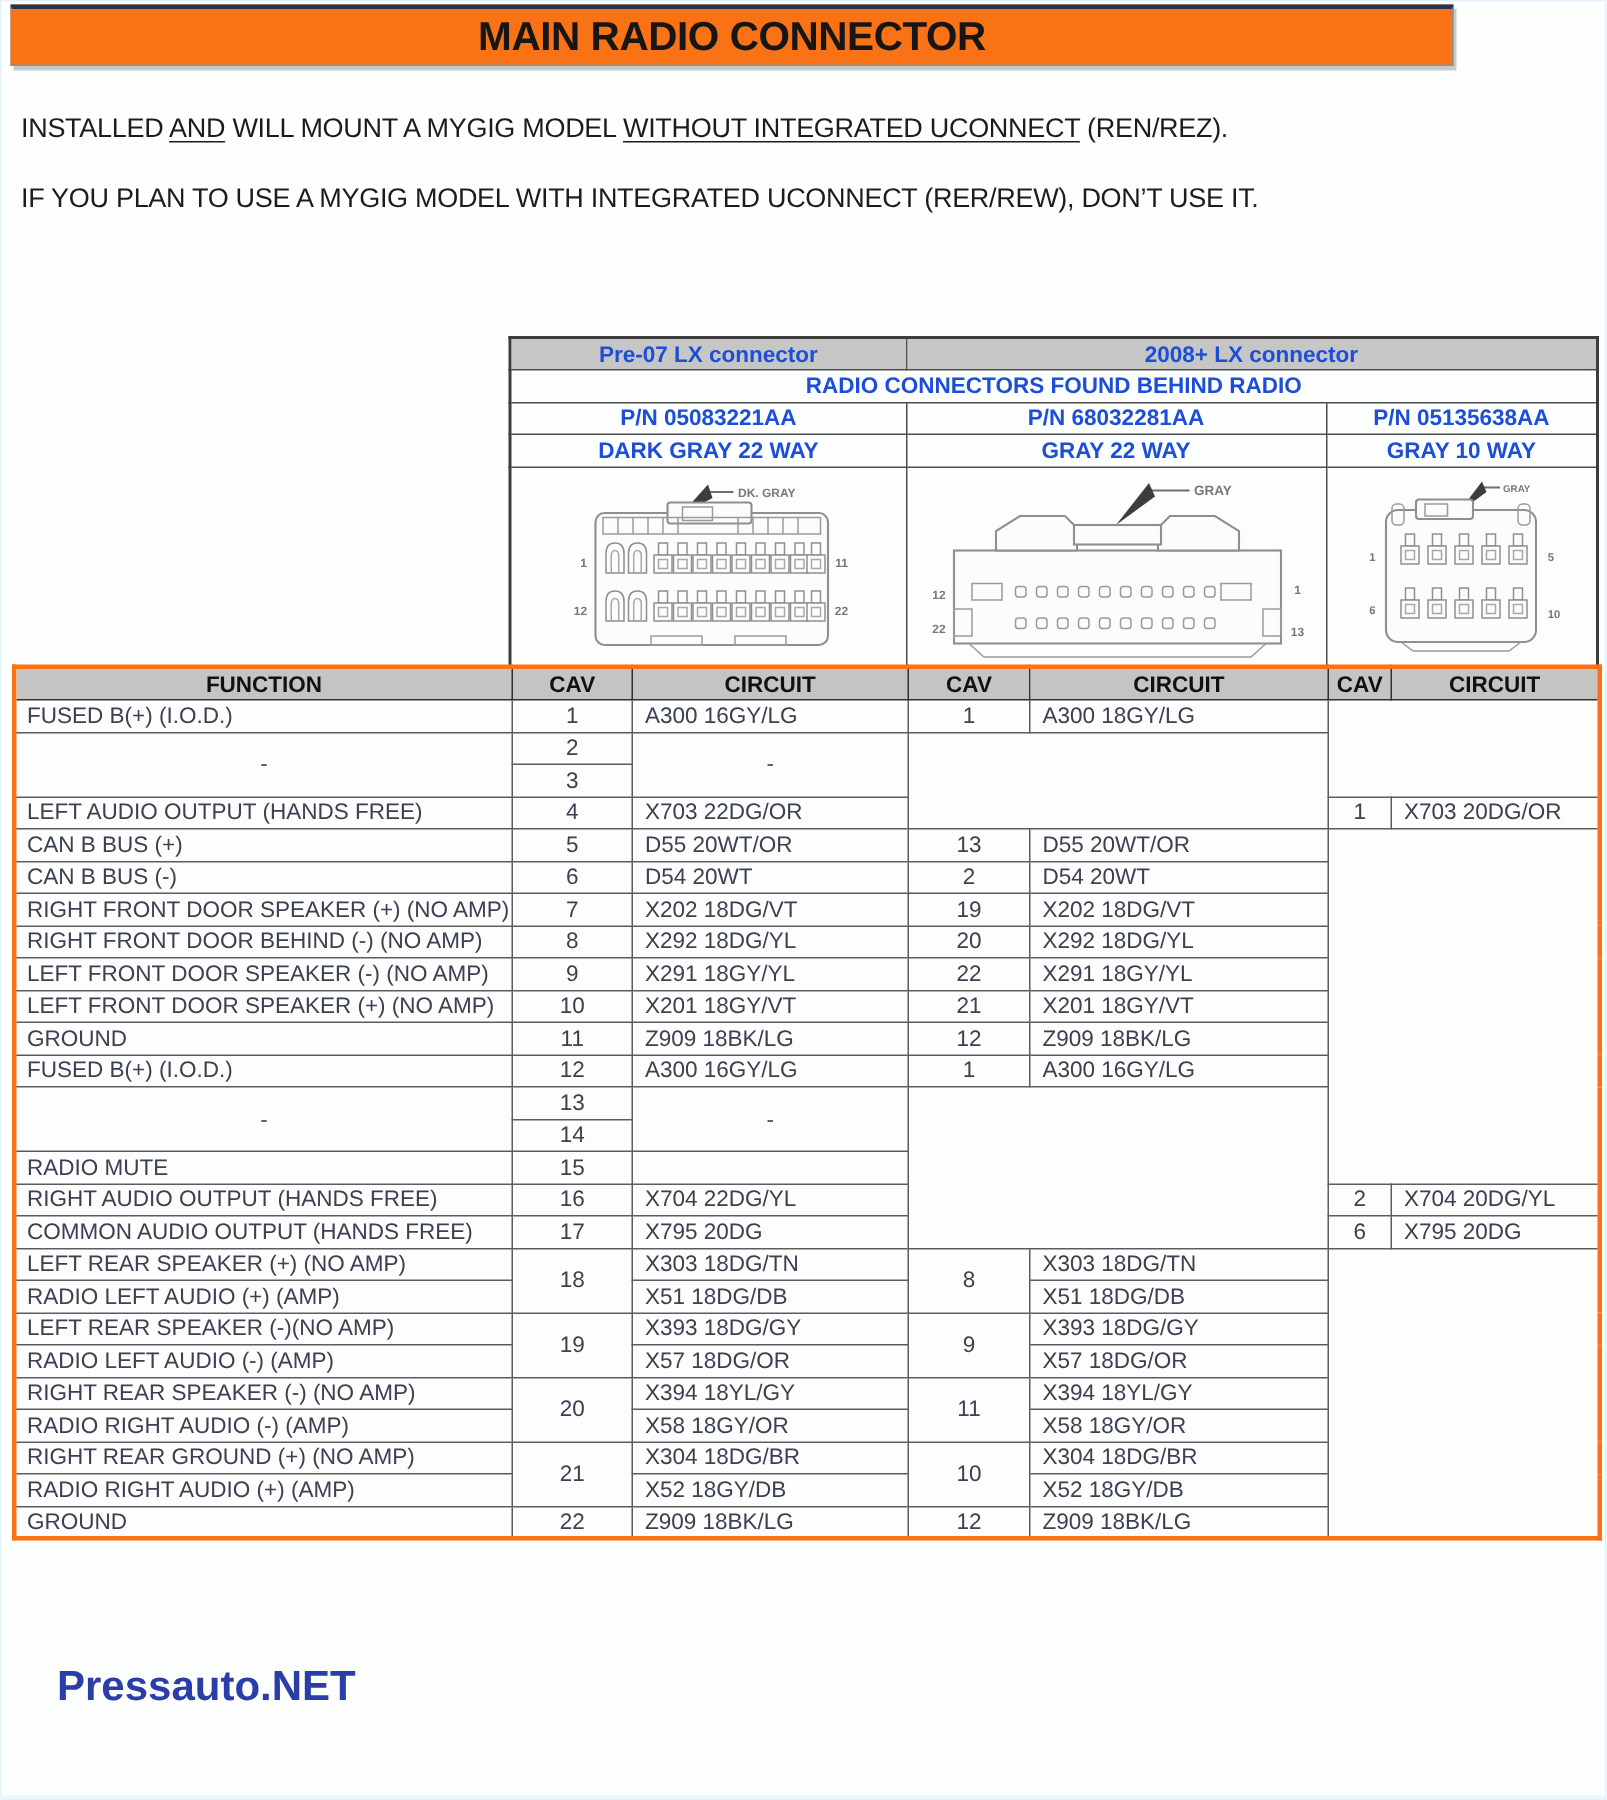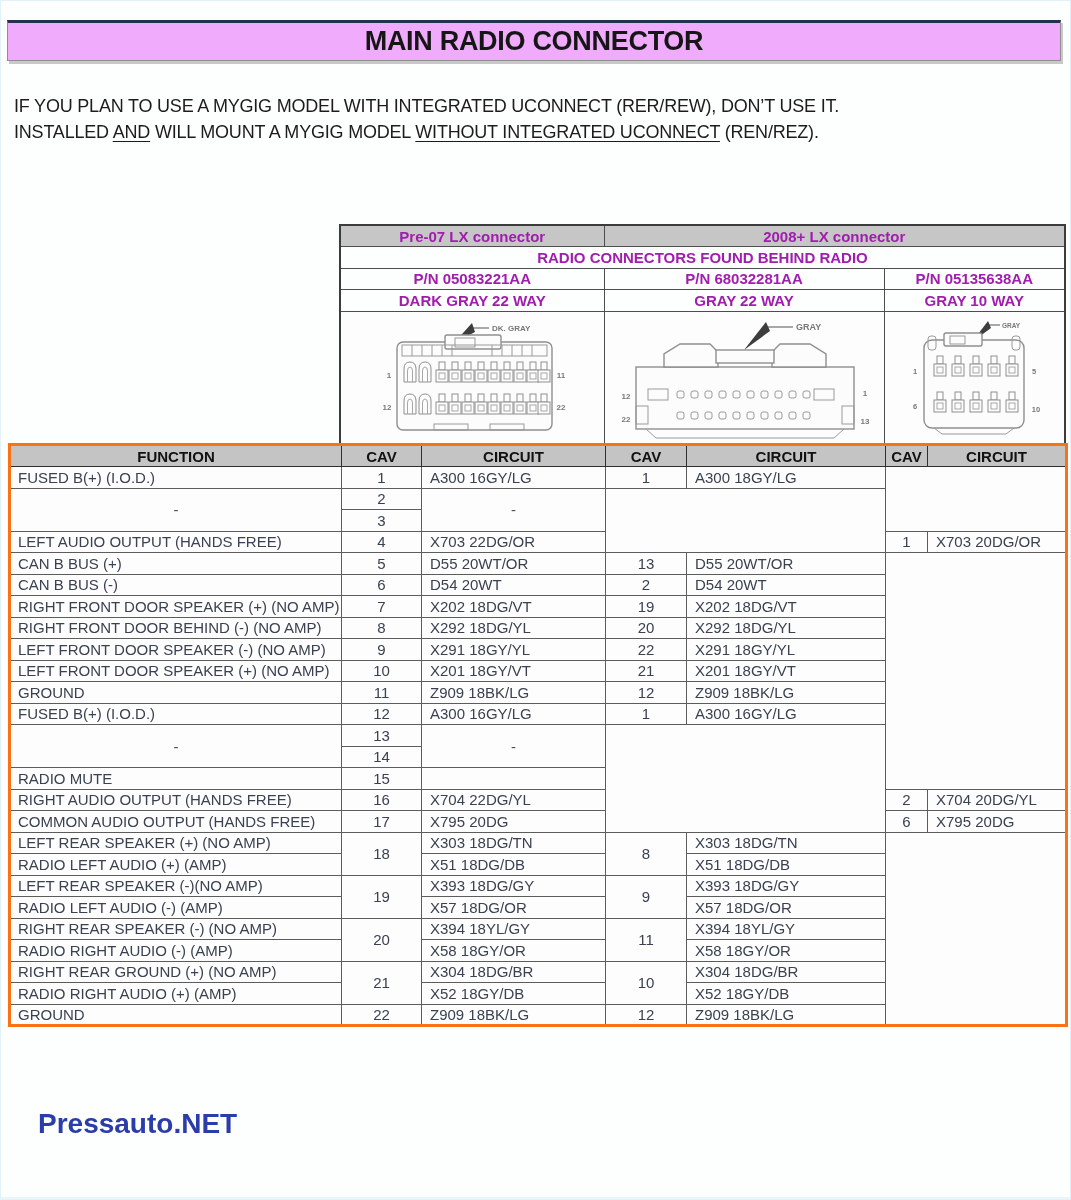--- a/index.html
+++ b/index.html
@@ -12,22 +12,22 @@
   }
   .page-edge {
     position:absolute; inset:0; border:1px solid #e2f2fa; pointer-events:none;
   }
   .page-edge::after{
     content:""; position:absolute; left:0; right:0; bottom:0; height:2px; background:#e8f6fc;
   }
 
   
   .title-box {
-    position:absolute; left:7px; top:20px; width:1054px; height:41px;
-    background:#f0abfc;
+    position:absolute; left:7px; top:3px; width:962px; height:41px;
+    background:#f97316;
     border:1px solid #8f8f8f;
     border-top:3px solid #24314f;
     box-shadow:2px 3px 0 #c9c9c9;
     display:flex; align-items:center; justify-content:center;
   }
   .title-box h1 {
     margin:0; font-size:27px; font-weight:600; color:#161616; letter-spacing:-0.3px;
   }
 
   
@@ -41,21 +41,21 @@
 
   
   table { border-collapse:collapse; table-layout:fixed; }
   .conn-table {
     position:absolute; left:339px; top:224px;
     border:2px solid #3c3c3c;
   }
   .conn-table td {
     border:1.5px solid #4d4d4d;
     text-align:center; vertical-align:middle;
-    font-weight:bold; font-size:15px; color:#a21caf;
+    font-weight:bold; font-size:15px; color:#1d4ed8;
     height:21.5px; padding:0; overflow:hidden;
   }
   .conn-table td.gray { background:#c6c6c6; }
   .conn-table td.diagram-cell { height:131px; background:#fdfdfd; padding:0; }
 
   
   .main-table {
     position:absolute; left:8px; top:443px;
     border:3px solid #f97316;
   }
@@ -92,22 +92,22 @@
 </head>
 <body>
 
 <div class="page-edge"></div>
 
 <div class="title-box">
   <h1>MAIN RADIO CONNECTOR</h1>
 </div>
 
 <div class="intro">
+  <div class="line"><span>INSTALLED </span><span class="u">AND</span><span> WILL MOUNT A MYGIG MODEL </span><span class="u">WITHOUT INTEGRATED UCONNECT</span><span> (REN/REZ).</span></div>
   <div class="line para2">IF YOU PLAN TO USE A MYGIG MODEL WITH INTEGRATED UCONNECT (RER/REW), DON’T USE IT.</div>
-  <div class="line"><span>INSTALLED </span><span class="u">AND</span><span> WILL MOUNT A MYGIG MODEL </span><span class="u">WITHOUT INTEGRATED UCONNECT</span><span> (REN/REZ).</span></div>
 </div>
 
 <table class="conn-table">
   <colgroup>
       <col style="width:264px">
       <col style="width:280px">
       <col style="width:181px">
     </colgroup>
   <tbody>
       <tr>

